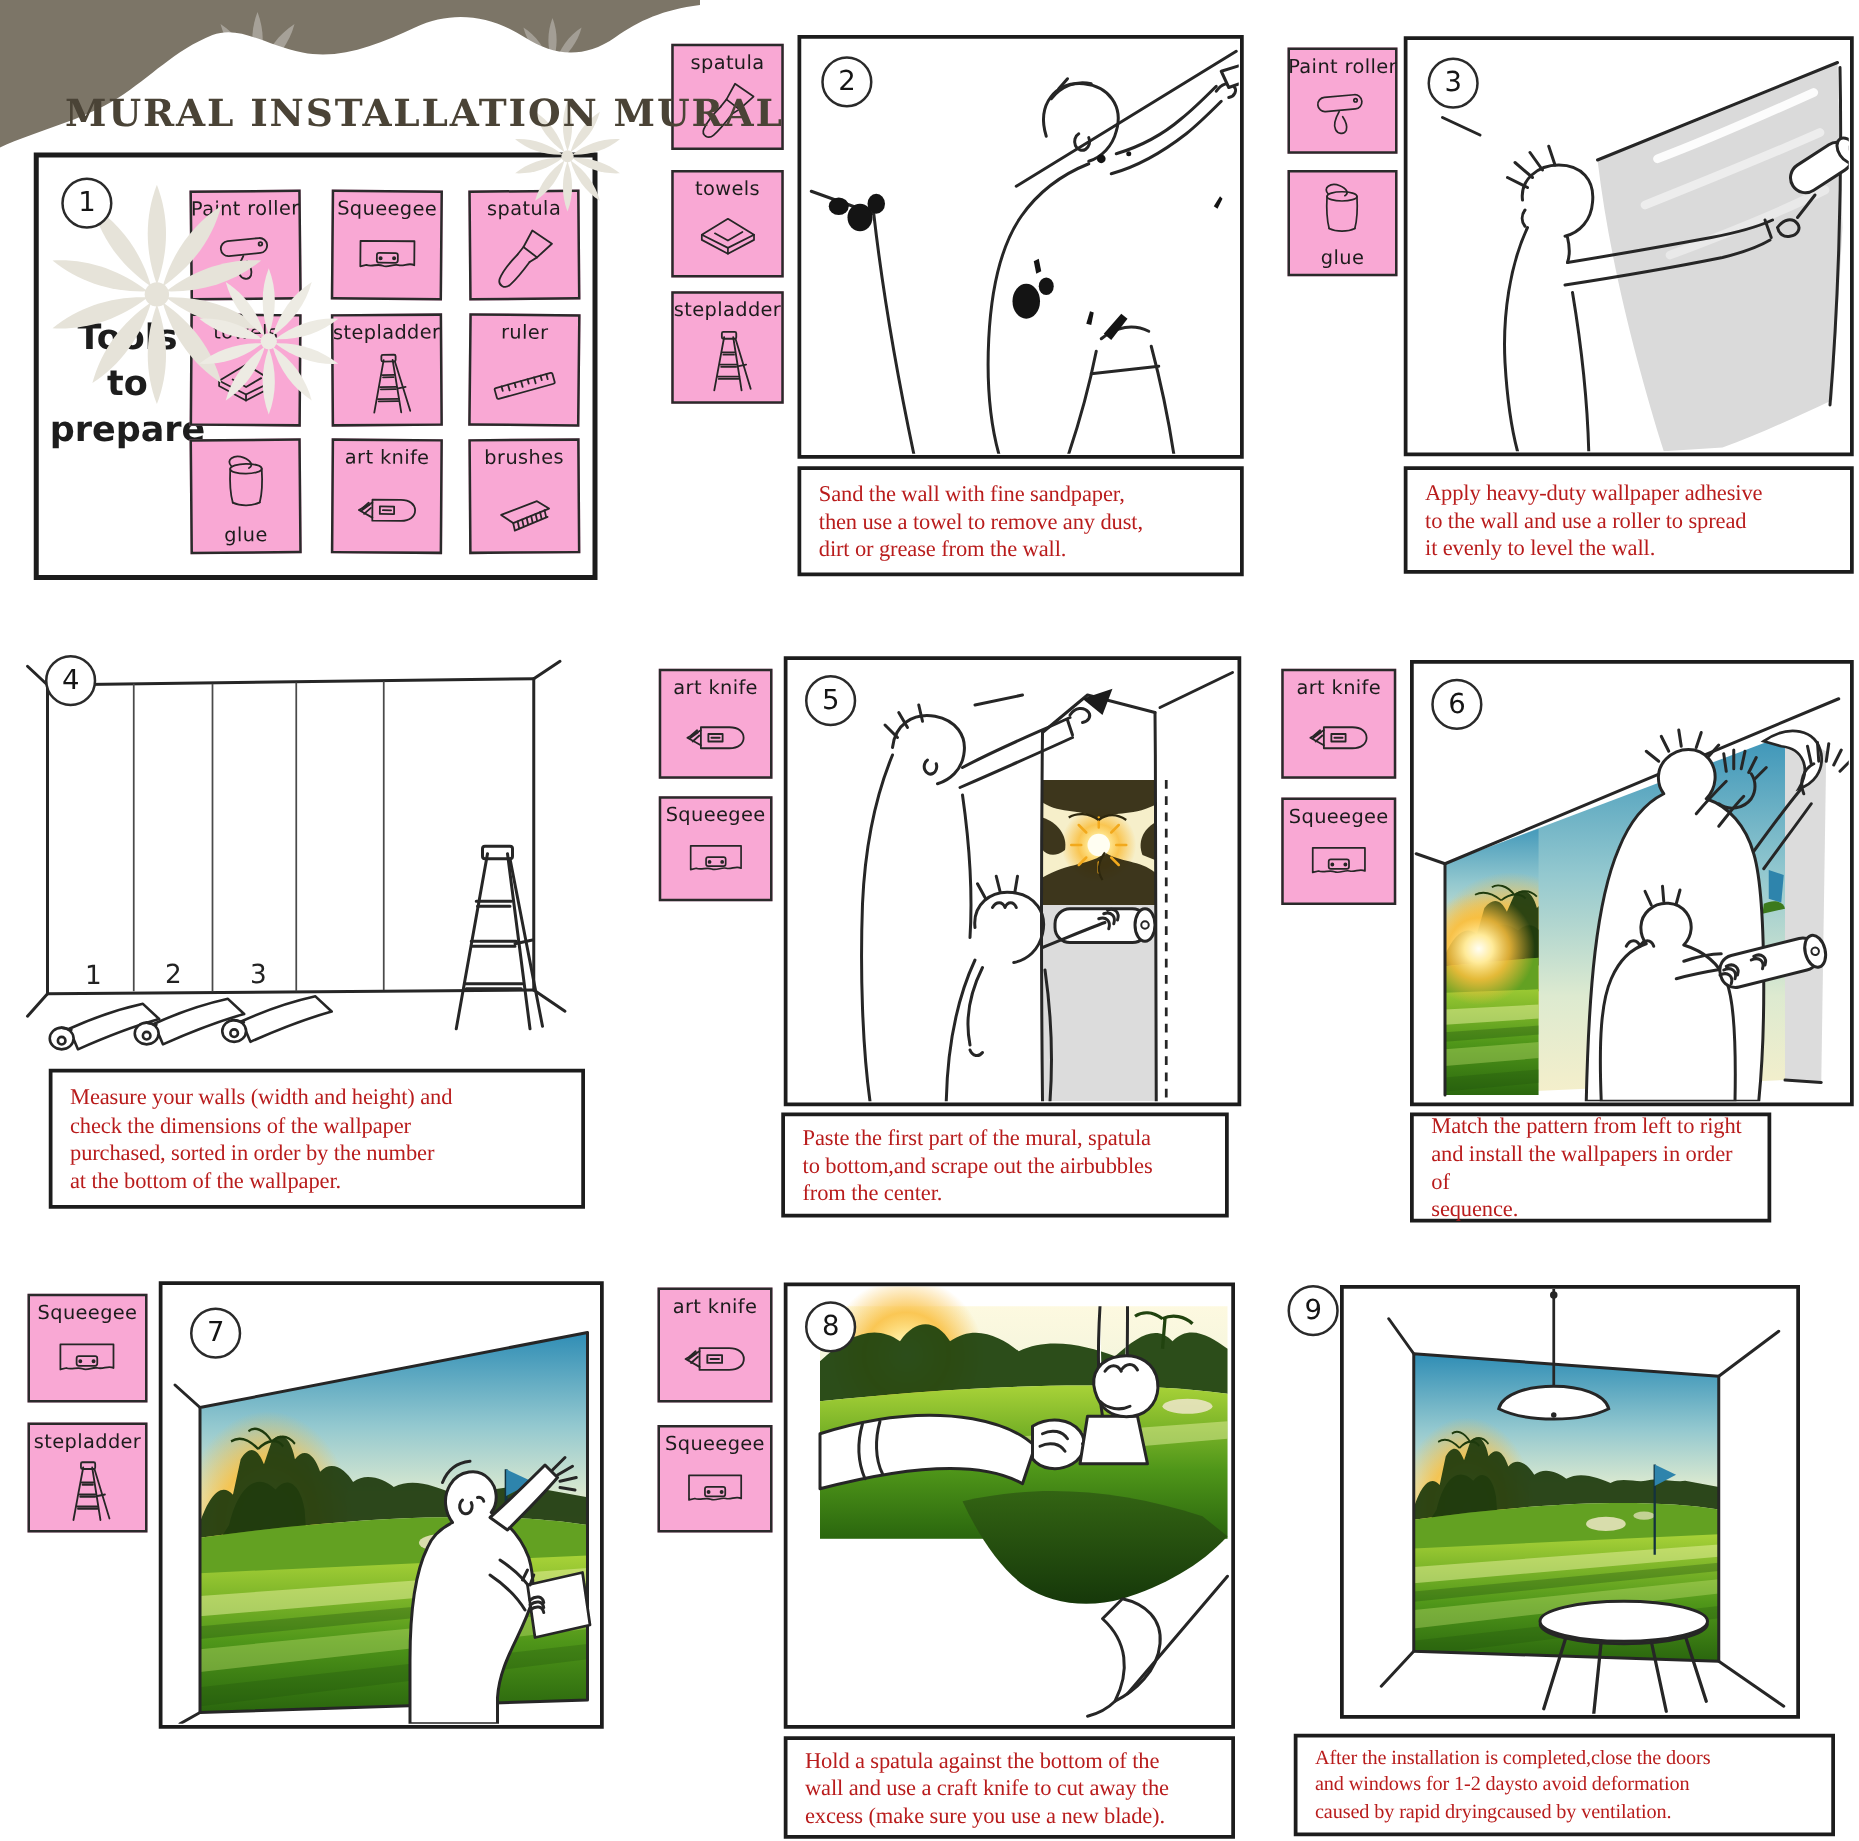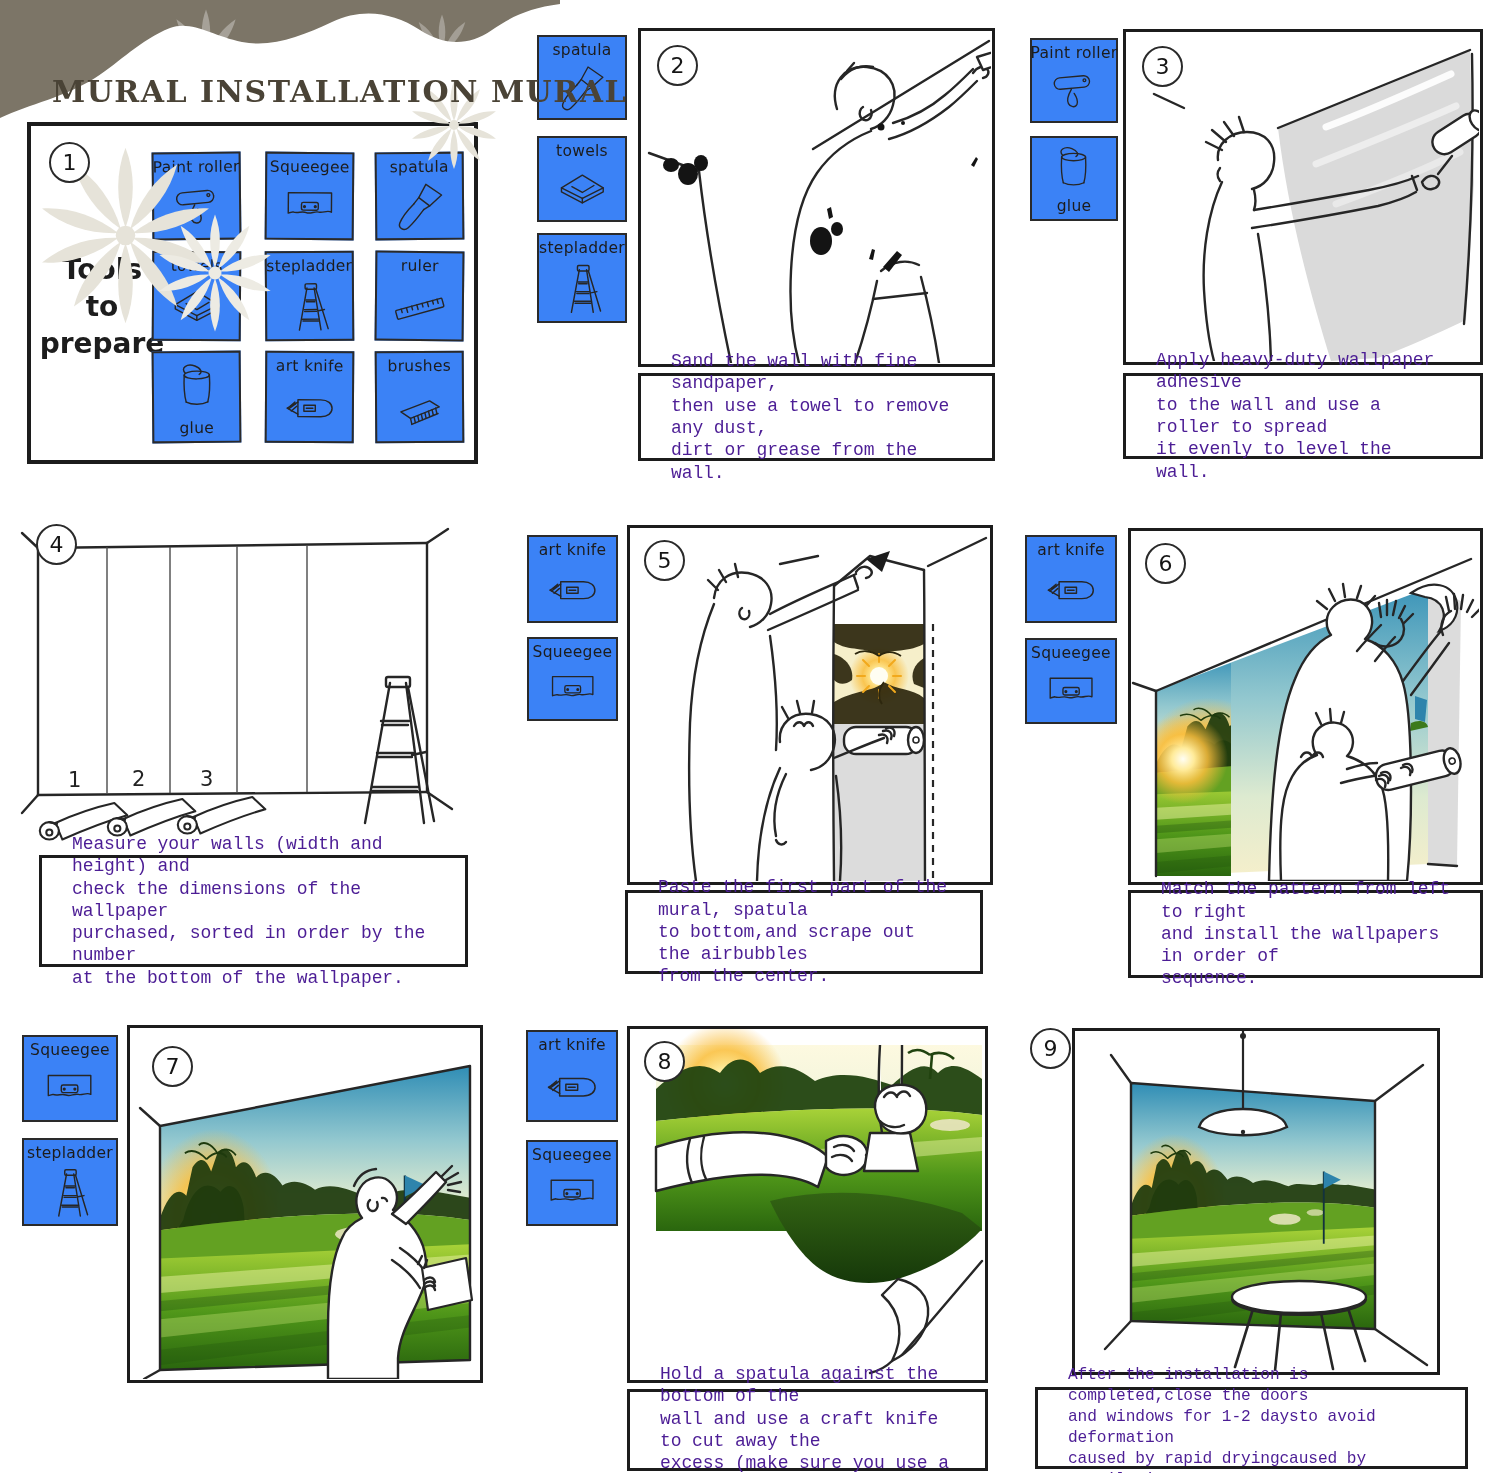--- a/index.html
+++ b/index.html
@@ -1,23 +1,23 @@
 <!DOCTYPE html>
 <html><head>
 <meta charset="utf-8">
 <style>
   html,body{margin:0;padding:0;background:#ffffff;}
   body{width:1487px;height:1473px;position:relative;font-family:"DejaVu Sans",sans-serif;}
   .sheet{position:absolute;left:0;top:0;width:1487px;height:1473px;background:#fff;overflow:hidden;}
   .abs{position:absolute;}
   .panel{position:absolute;border:3.5px solid #1c1c1c;background:#fff;box-sizing:border-box;overflow:hidden;}
   .caption-box{position:absolute;border:3px solid #1c1c1c;background:#fff;box-sizing:border-box;display:flex;align-items:center;padding:8px 14px;}
-  .caption-box p{margin:16px;white-space:pre-line;font-family:Liberation Mono, monospace;font-size:18px;line-height:1.24;color:#4c1d95;letter-spacing:-0.1px;}
+  .caption-box p{margin:0;white-space:pre-line;font-family:Liberation Serif, serif;font-size:18px;line-height:1.24;color:#b91c1c;letter-spacing:-0.1px;}
   .caption-box.small p{font-size:16.2px;line-height:1.3;}
-  .tool-box{position:absolute;border:2.6px solid #2a2a2a;background:#3b82f6;box-sizing:border-box;display:flex;flex-direction:column;align-items:center;padding:4px 2px 2px;}
+  .tool-box{position:absolute;border:2.6px solid #2a2a2a;background:#f9a8d4;box-sizing:border-box;display:flex;flex-direction:column;align-items:center;padding:4px 2px 2px;}
   .tool-box.label-bottom{flex-direction:column-reverse;padding:2px 2px 4px;}
   .tool-label{font-size:15.5px;color:#1c1c1c;letter-spacing:.3px;white-space:nowrap;}
   .tool-icon{width:74%;flex:1;min-height:0;}
   .stepnum{position:absolute;width:37px;height:37px;border:2.6px solid #2a2a2a;border-radius:50%;display:flex;align-items:center;justify-content:center;font-size:22px;color:#151515;background:#fff;z-index:6;}
   .title{position:absolute;left:52px;top:54px;font-family:"DejaVu Serif",serif;font-weight:bold;font-size:30px;letter-spacing:1.5px;color:#4a4336;white-space:nowrap;z-index:3;}
   .tools-heading{position:absolute;left:8px;top:126px;width:126px;text-align:center;font-weight:bold;font-size:28px;line-height:1.32;color:#1d1d1d;white-space:pre-line;}
   .ink{stroke:#262626;stroke-width:2.4;fill:none;stroke-linecap:round;stroke-linejoin:round;}
   svg{display:block;}
 </style>
 </head>
@@ -551,21 +551,21 @@
         <rect x="244" y="226" width="80" height="26" rx="12" fill="#fff" stroke="#262626" stroke-width="2.4"></rect>
         <ellipse cx="322" cy="239" rx="8" ry="13" fill="#fff" stroke="#262626" stroke-width="2.4"></ellipse>
         <circle cx="322" cy="239" r="3" fill="none" stroke="#262626" stroke-width="1.6"></circle>
       </g>
       <g class="ink">
         <path d="M250,242 c6,-3 11,1 9,7 m-11,-4 c6,-3 11,1 9,7 m-12,-3 c6,-3 11,1 9,7"></path>
         <path d="M272,234 c6,-3 11,1 9,7 m-11,-4 c6,-3 11,1 9,7"></path>
       </g>
     </svg>
   </div>
-  <div class="caption-box" style="left:1128px;top:890px;width:355px;height:88px;">
+  <div class="caption-box" style="left:1128px;top:890px;width:289px;height:88px;">
     <p>Match the pattern from left to right
 and install the wallpapers in order of
 sequence.</p>
   </div>
 
   <div class="tool-box" style="left:22px;top:1035px;width:96px;height:87px;">
     <span class="tool-label">Squeegee</span>
     <svg class="tool-icon" viewBox="0 0 100 100">
         <use href="#icon-squeegee"></use>
       </svg>

